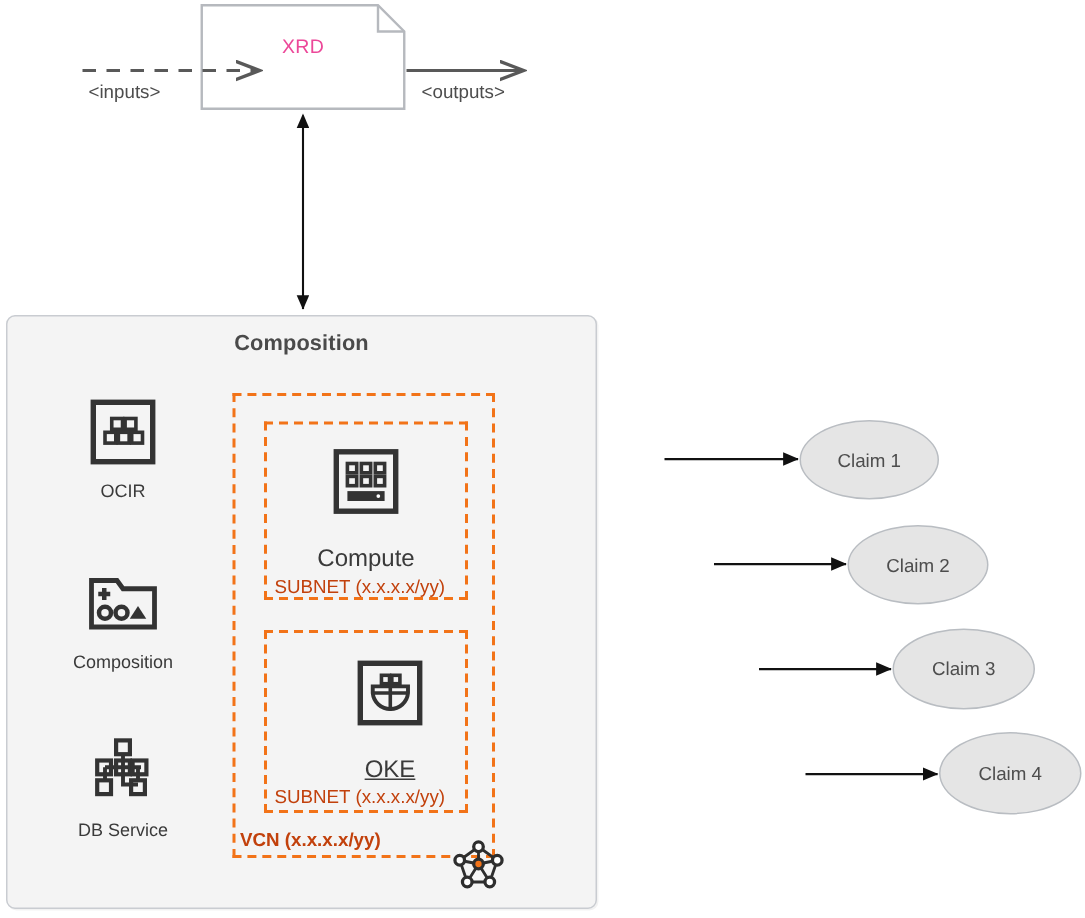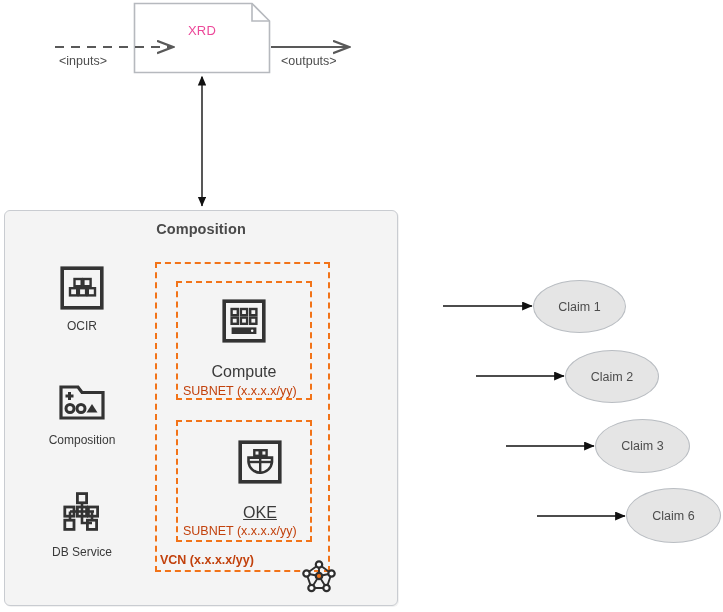--- a/index.html
+++ b/index.html
@@ -305,14 +305,14 @@
 <div class="claim" id="claim-1">
   <span>Claim 1</span>
 </div>
 <div class="claim" id="claim-2">
   <span>Claim 2</span>
 </div>
 <div class="claim" id="claim-3">
   <span>Claim 3</span>
 </div>
 <div class="claim" id="claim-4">
-  <span>Claim 6</span>
+  <span>Claim 4</span>
 </div>
 
 </body></html>

